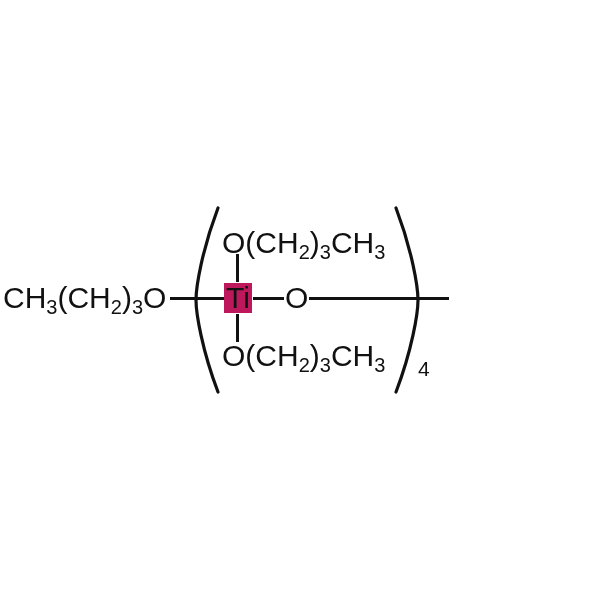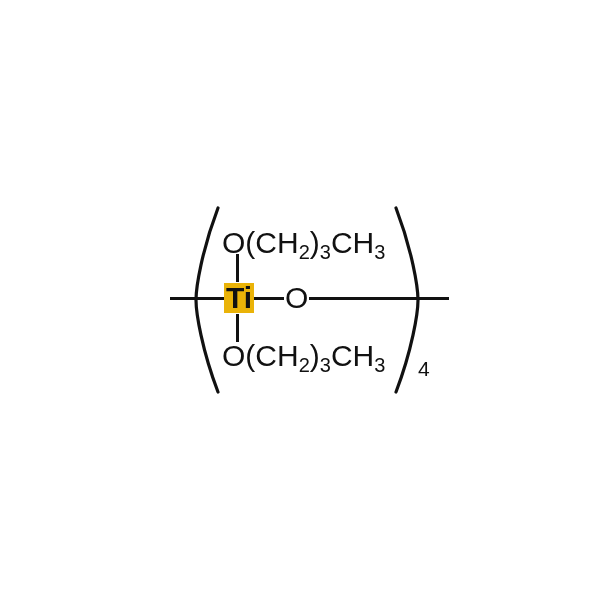--- a/index.html
+++ b/index.html
@@ -74,27 +74,30 @@
   <svg class="paren-svg" style="left:192px; top:205px; width:32px; height:190px;" viewBox="0 0 32 190" xmlns="http://www.w3.org/2000/svg">
     <path d="M 26 3 C 10 45, 4 82, 4 95 C 4 108, 10 145, 26 187"></path>
   </svg>
 
   <svg class="paren-svg" style="left:390px; top:205px; width:32px; height:190px;" viewBox="0 0 32 190" xmlns="http://www.w3.org/2000/svg">
     <path d="M 6 3 C 22 45, 28 82, 28 95 C 28 108, 22 145, 6 187"></path>
   </svg>
 
   <div class="sub-count" style="left:418px; top:358px;">4</div>
 
+  <div class="formula-text" style="left:3px; top:283px;">
+    <span>CH</span><sub>3</sub><span>(CH</span><sub>2</sub><span>)</span><sub>3</sub><span>O</span>
+  </div>
 
   <div class="formula-text" style="left:222px; top:228px;">
     <span>O(CH</span><sub>2</sub><span>)</span><sub>3</sub><span>CH</span><sub>3</sub>
   </div>
 
   <div class="formula-text" style="left:222px; top:341px;">
     <span>O(CH</span><sub>2</sub><span>)</span><sub>3</sub><span>CH</span><sub>3</sub>
   </div>
 
-  <div class="formula-text" style="left:224px; top:283px; background:#eab308; padding:0 2px;font-weight:bold;">Ti</div>
+  <div class="formula-text" style="left:224px; top:283px; background:#be185d; padding:0 2px;">Ti</div>
 
   <div class="formula-text" style="left:284px; top:283px; background:#ffffff; padding:0 1px;">O</div>
 
 
 </div>
 
 </body></html>

